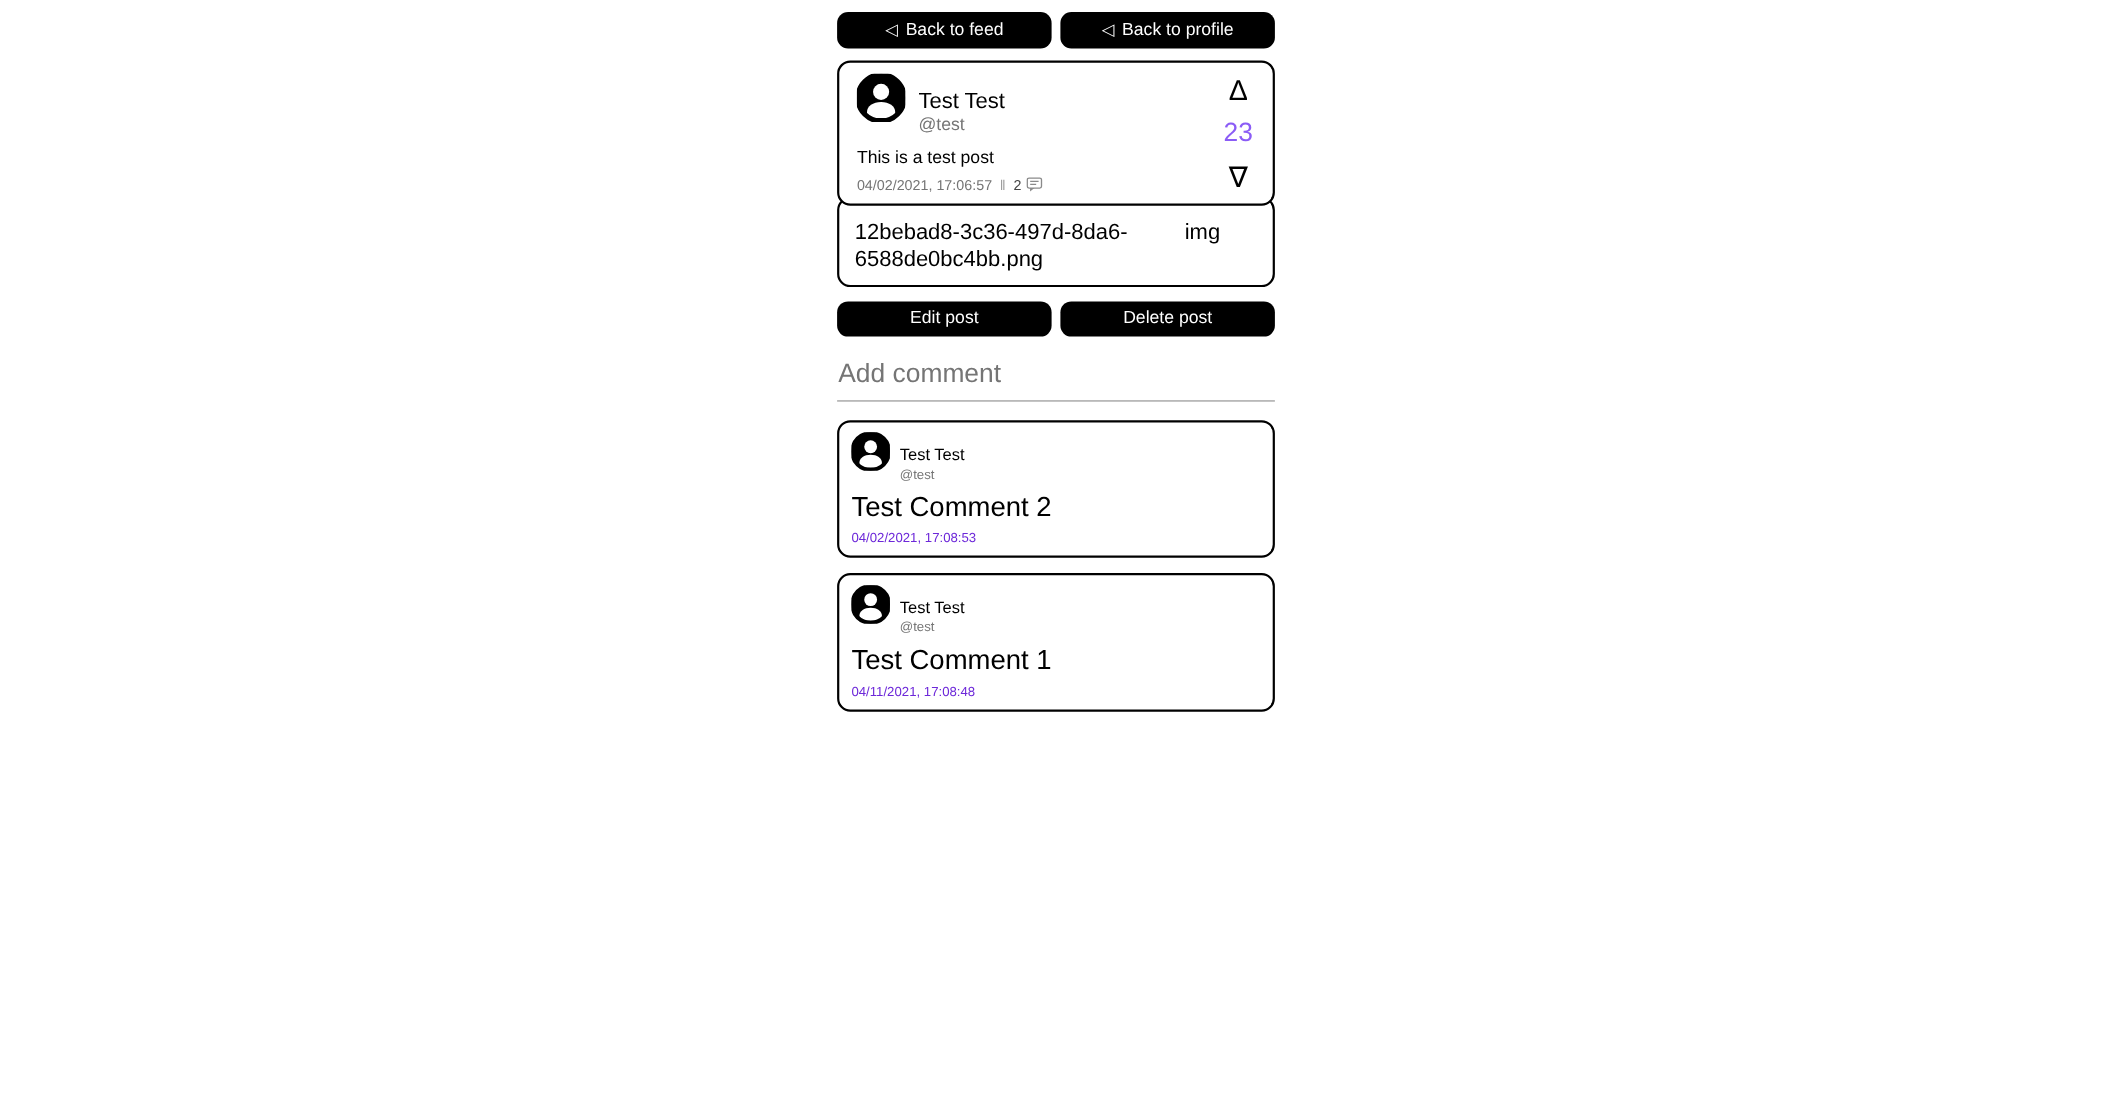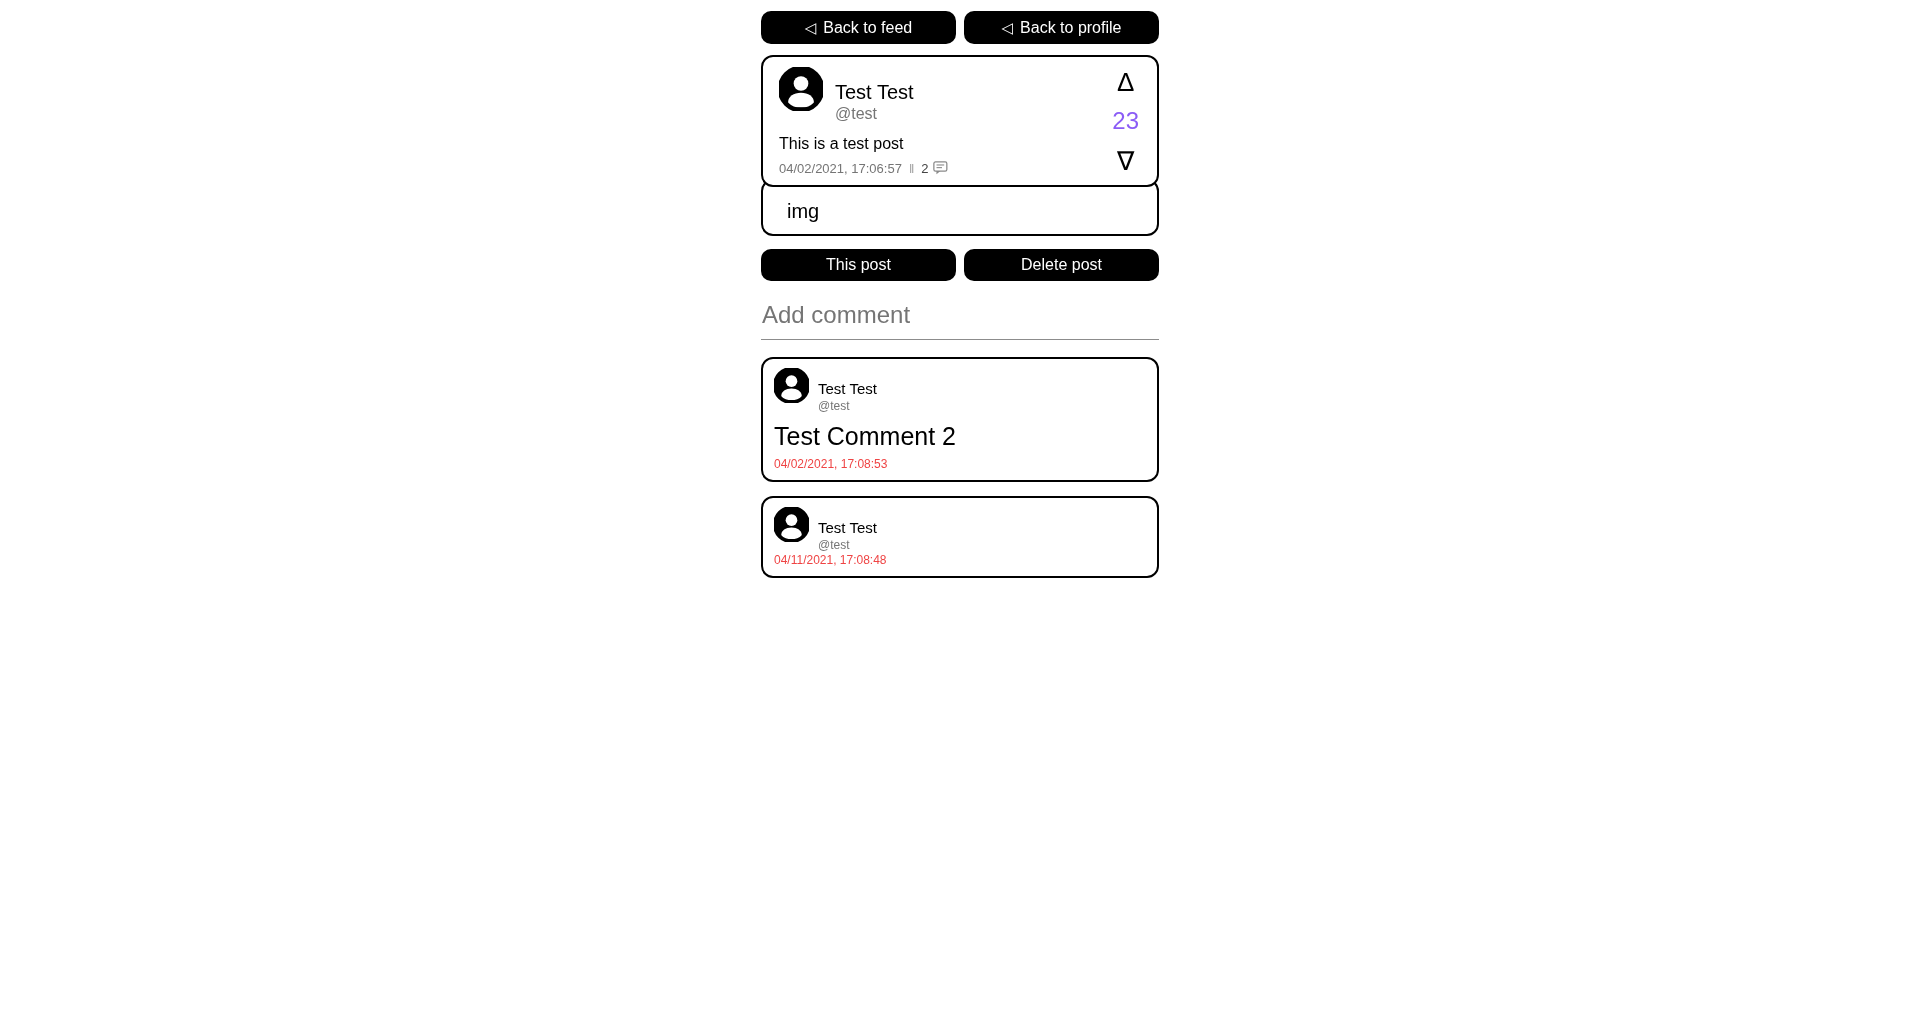--- a/index.html
+++ b/index.html
@@ -116,21 +116,21 @@
     padding: 9px 12px 9px 11px;
     background: #fff;
   }
   .comment-card.first { margin-top: 17px; }
   .comment-card.next { margin-top: 14px; }
   .comment-header { display: flex; align-items: flex-start; }
   .comment-header .id-block { margin-left: 9px; padding-top: 0; }
   .comment-name { font-size: 15px; line-height: 1.25; color: #000; }
   .comment-handle { font-size: 12px; line-height: 1.25; color: #757575; }
   .comment-text { font-size: 25px; line-height: 1.15; margin: 8px 0 7px 0; color: #000; }
-  .comment-ts { font-size: 12px; color: #ef4444; }
+  .comment-ts { font-size: 12px; color: #6d28d9; }
 </style>
 </head>
 <body>
 
 <div class="column">
 
   <div class="nav-row">
     <button class="btn-black">
       <span class="tri">◁</span>
       <span>Back to feed</span>
@@ -173,25 +173,26 @@
       </div>
     </div>
     <div class="votes">
       <button class="vote-btn">Δ</button>
       <div class="vote-count">23</div>
       <button class="vote-btn">∇</button>
     </div>
   </div>
 
   <div class="attachment-card">
+    <div class="filename">12bebad8-3c36-497d-8da6-6588de0bc4bb.png</div>
     <div class="filetype">img</div>
   </div>
 
   <div class="action-row">
-    <button class="btn-black">This post</button>
+    <button class="btn-black">Edit post</button>
     <button class="btn-black">Delete post</button>
   </div>
 
   <input type="text" class="comment-input" placeholder="Add comment" style="">
 
   <div class="comment-card first">
     <div class="comment-header">
       <span class="avatar sm">
         <svg viewBox="0 0 48 48" width="35" height="35" aria-hidden="true">
           <circle cx="24" cy="24" r="24" fill="#000"></circle>
@@ -217,16 +218,17 @@
           <circle cx="24" cy="18" r="8" fill="#fff"></circle>
           <path d="M24 28c-8 0-14 4.2-14 10v6h28v-6c0-5.8-6-10-14-10z" fill="#fff"></path>
           <circle cx="24" cy="24" r="23" fill="none" stroke="#000" stroke-width="5"></circle>
         </svg>
       </span>
       <div class="id-block">
         <div class="comment-name">Test Test</div>
         <div class="comment-handle">@test</div>
       </div>
     </div>
+    <div class="comment-text">Test Comment 1</div>
     <div class="comment-ts">04/11/2021, 17:08:48</div>
   </div>
 
 </div>
 
 </body></html>

